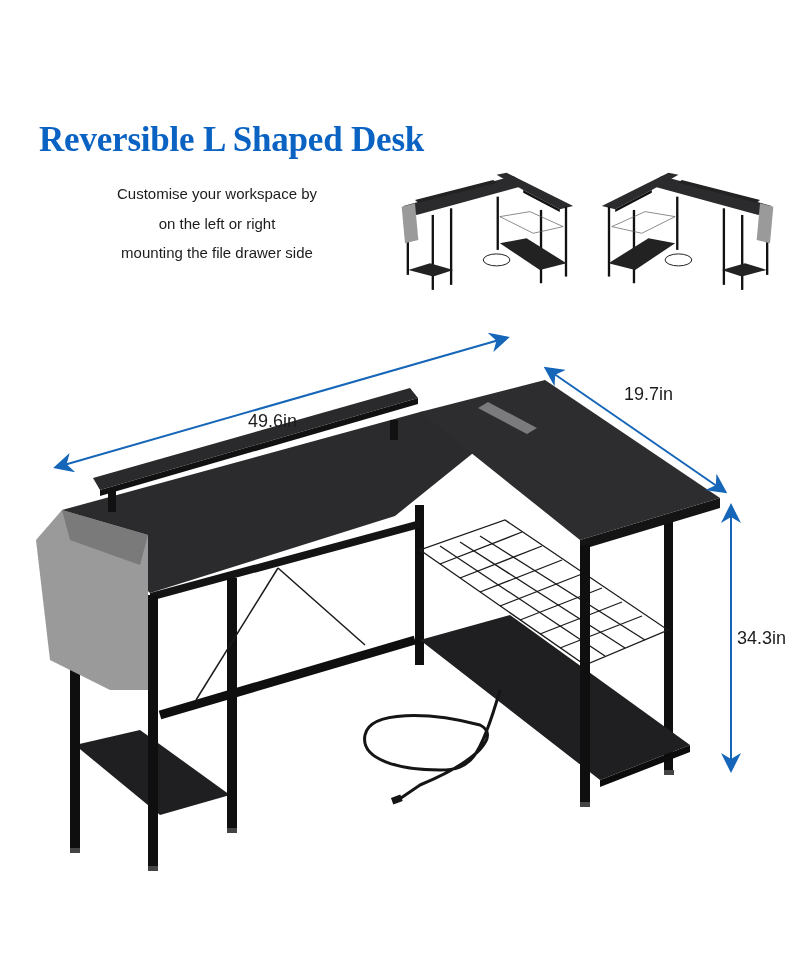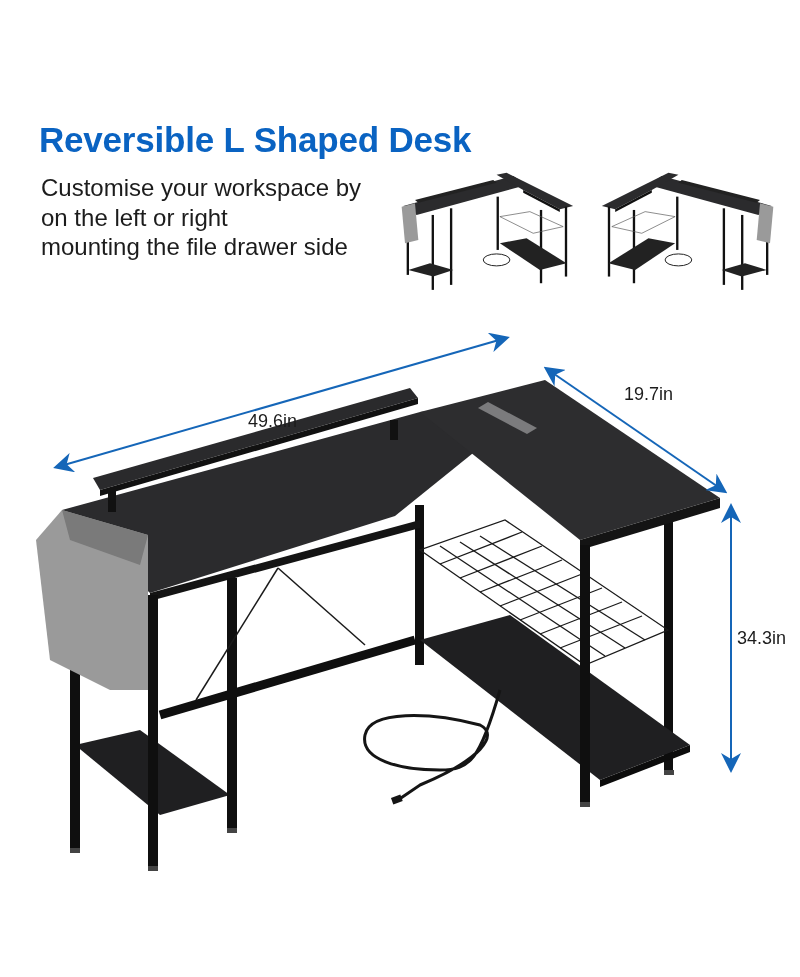--- a/index.html
+++ b/index.html
@@ -3,25 +3,25 @@
   <meta charset="utf-8">
   <style>
     html, body { margin: 0; padding: 0; background: #ffffff; }
     body {
       width: 800px; height: 977px; position: relative; overflow: hidden;
       font-family: "Liberation Sans", sans-serif;
     }
     .title {
       position: absolute; left: 39px; top: 120px;
       font-size: 35px; font-weight: bold; color: #0A63C2;
-      letter-spacing: -0.2px; white-space: nowrap; margin: 0;
+      letter-spacing: -0.2px; white-space: nowrap; margin: 0; font-family: Liberation Serif, serif;
     }
     .subtitle {
       position: absolute; left: 39px; top: 171px; width: 340px;
-      font-size: 24px; line-height: 29.5px; color: #1c1c1c; margin: 2px;
+      font-size: 15px; line-height: 29.5px; color: #1c1c1c; margin: 8px; text-align: center;
     }
     .subtitle span { display: block; white-space: nowrap; }
     .dim-label {
       position: absolute; font-size: 18px; color: #1c1c1c; white-space: nowrap;
     }
     svg { position: absolute; left: 0; top: 0; }
   </style>
 </head>
 <body>
 

